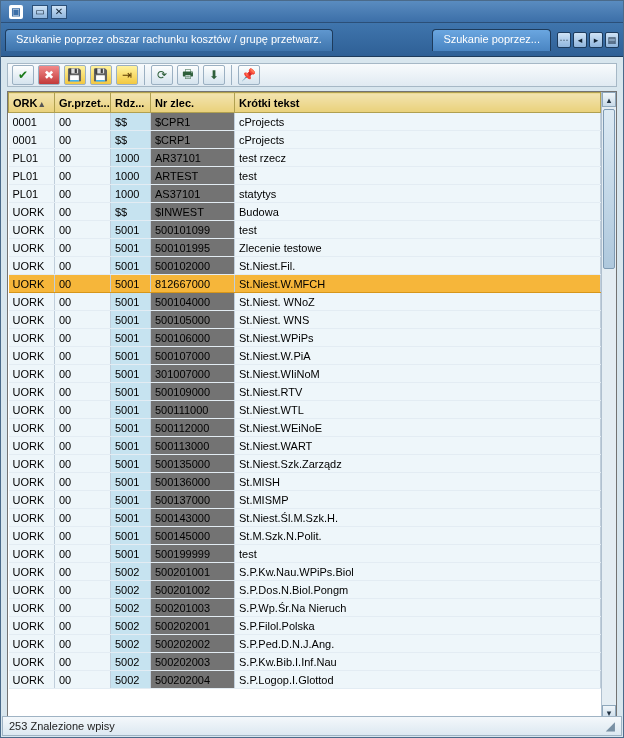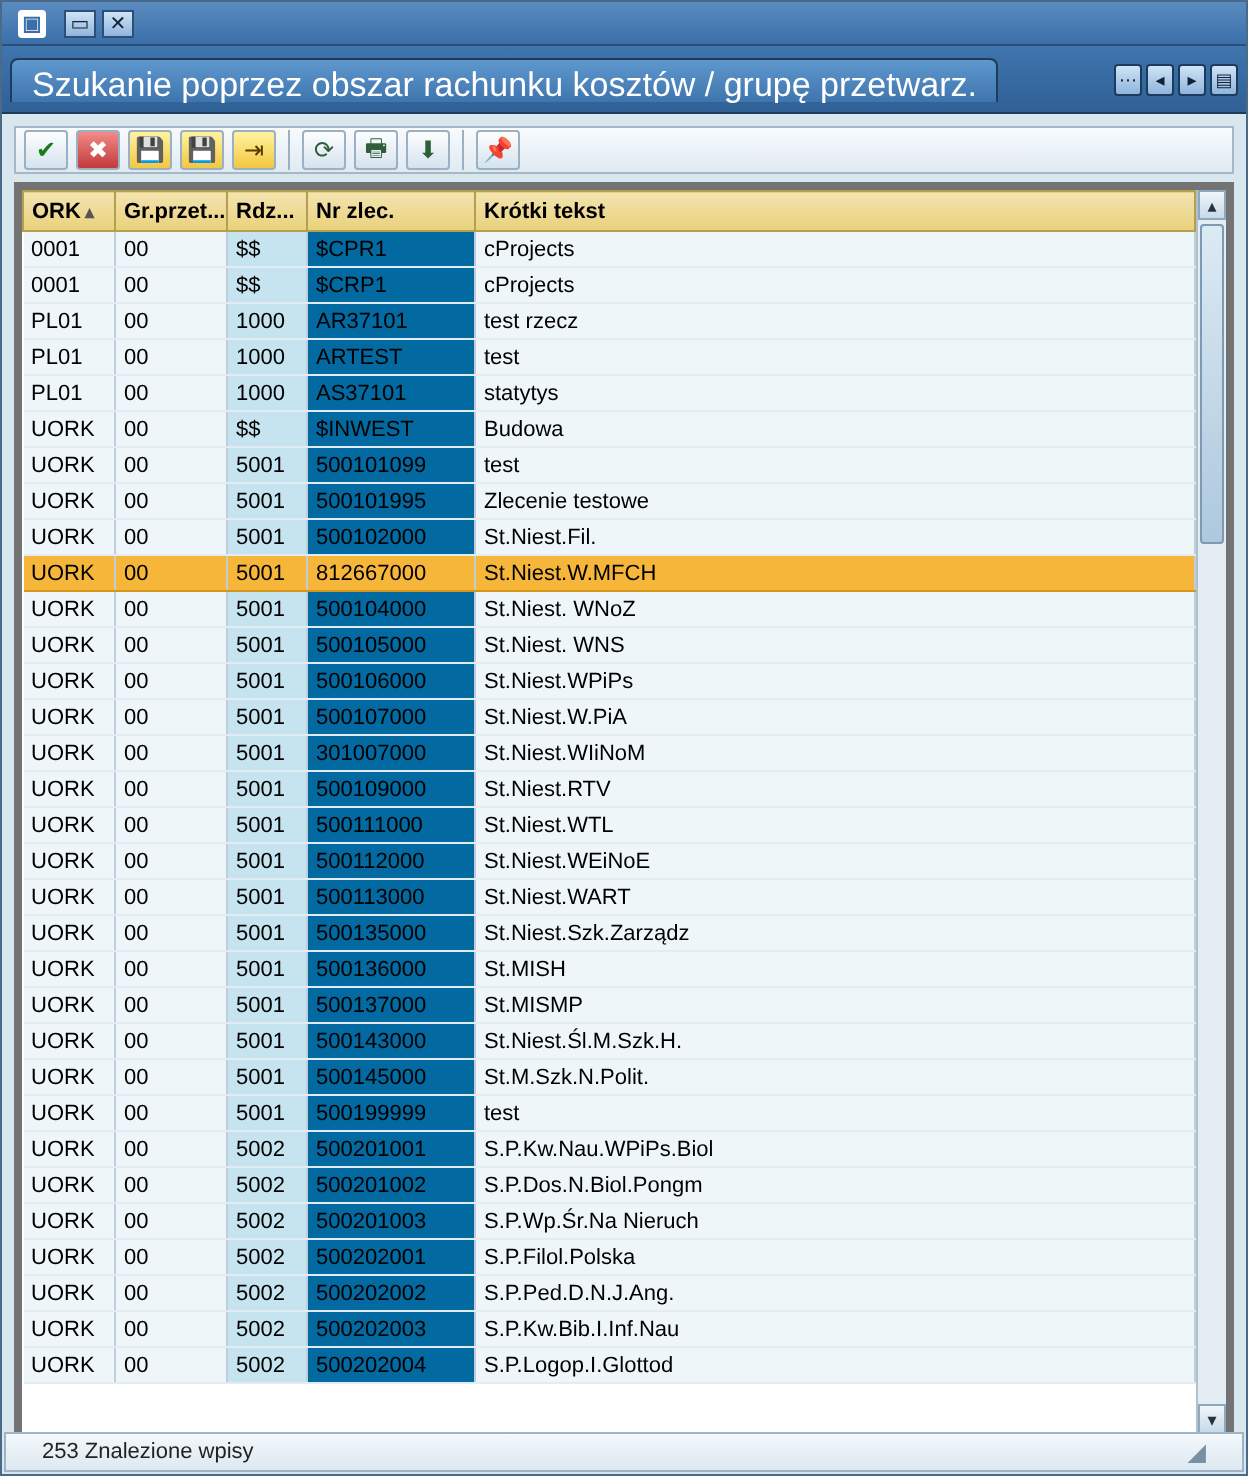--- a/index.html
+++ b/index.html
@@ -37,21 +37,21 @@
   }
   .tabbar{
     height:34px;background:linear-gradient(#3f75ad,#2f6096);
     display:flex;align-items:center;padding:0 4px;
     border-bottom:1px solid #1d3b5c;
   }
   .tab{
     height:22px;border:1px solid #1d3b5c;border-bottom:none;
     background:linear-gradient(#5f97cf,#3f75ad);color:#fff;
     padding:3px 10px 0;margin-right:4px;border-radius:4px 4px 0 0;
-    font-size:17px;white-space:nowrap;text-align:right;
+    font-size:11px;white-space:nowrap;text-align:right;
   }
   .tab.secondary{background:linear-gradient(#6aa6e0,#4a85c2);}
   .tabbar .spacer{flex:1;}
   .tabbar .tbbtn{
     width:14px;height:16px;border:1px solid #1d3b5c;
     background:linear-gradient(#cfe3f6,#8fb5dd);margin-left:2px;
     display:inline-flex;align-items:center;justify-content:center;
     font-size:9px;color:#123;border-radius:2px;
   }
   .content-shell{background:#d8e6ee;padding:6px 6px 0 6px;}
@@ -61,21 +61,21 @@
   }
   .tbicon{
     width:22px;height:20px;border:1px solid #9bb0c2;background:linear-gradient(#fdfefe,#d5e3ee);
     display:inline-flex;align-items:center;justify-content:center;border-radius:2px;
     font-size:12px;color:#2e5f3a;
   }
   .tbicon.red{color:#a02020;}
   .tbicon.yellow{background:linear-gradient(#fff3a0,#f2c840);color:#5a3a00;}
   .tbsep{width:1px;height:20px;background:#9bb0c2;margin:0 2px;}
   .tablewrap{
-    margin-top:4px;background:#fff;border:4px solid #737373;
+    margin-top:4px;background:#fff;border:1px solid #737373;
     height:630px;position:relative;display:flex;
   }
   .gridarea{flex:1;overflow:hidden;position:relative;}
   table{border-collapse:collapse;width:100%;table-layout:fixed;}
   thead th{
     background:linear-gradient(#f3e4b0,#e9d17a);
     border:1px solid #b0a050;color:#000;font-weight:bold;text-align:left;
     padding:3px 4px;height:20px;font-size:11px;position:sticky;top:0;
     white-space:nowrap;
   }
@@ -84,21 +84,21 @@
     border-right:1px solid #c0cedb;border-bottom:1px solid #e3ecf3;
     padding:2px 4px;height:18px;font-size:11px;white-space:nowrap;
     overflow:hidden;text-overflow:ellipsis;
   }
   tbody tr{background:#eef6fa;}
   tbody tr.selected{background:#f6b63a;}
   tbody tr.selected td{border-bottom:1px solid #d6961a;}
   td.c-ork{width:46px;margin-top:15px;}
   td.c-grp{width:56px;}
   td.c-rdz{width:40px;background:#c6e3f0;}
-  td.c-nrz{width:84px;background:#0369a1;}
+  td.c-nrz{width:84px;background:#737373;}
   td.c-txt{}
   th.c-ork{width:46px;}
   th.c-grp{width:56px;margin-left:12px;}
   th.c-rdz{width:40px;}
   th.c-nrz{width:84px;}
   th.c-txt{}
   tbody tr.selected td.c-rdz,tbody tr.selected td.c-nrz{background:#f6b63a;}
   .vscroll{
     width:15px;background:#e4edf3;border-left:1px solid #b0c0cf;
     display:flex;flex-direction:column;
@@ -110,39 +110,42 @@
   }
   .vscroll .track{flex:1;background:#e4edf3;position:relative;}
   .vscroll .thumb{
     position:absolute;left:1px;right:1px;top:2px;height:160px;
     background:linear-gradient(#dceaf4,#aec8dd);border:1px solid #7e9ab3;border-radius:2px;
   }
   .statusbar{
     position:absolute;bottom:2px;left:2px;right:2px;height:20px;
     background:linear-gradient(#f4f8fb,#dce8f1);
     border:1px solid #9fb3c4;display:flex;align-items:center;
-    padding:0 18px;font-size:11px;color:#222;
+    padding:0 6px;font-size:11px;color:#222;
   }
   .statusbar .spacer{flex:1;}
   .statusbar .grip{font-size:12px;color:#7890a4;}
 </style>
 </head>
 <body>
 
 <div class="titlebar">
   <span class="tl-icon">▣</span>
   <span class="win-btn">▭</span>
   <span class="win-btn">✕</span>
 </div>
 
 <div class="tabbar">
   <div class="tab">
     <span>Szukanie poprzez obszar rachunku kosztów / grupę  przetwarz.</span>
   </div>
   <div class="spacer"></div>
+  <div class="tab secondary">
+    <span>Szukanie poprzez...</span>
+  </div>
   <span class="tbbtn">⋯</span>
   <span class="tbbtn">◂</span>
   <span class="tbbtn">▸</span>
   <span class="tbbtn">▤</span>
 </div>
 
 <div class="content-shell">
   <div class="toolbar">
     <span class="tbicon" style="color:#1a7a1a;">✔</span>
     <span class="tbicon red" style="background:linear-gradient(#f28a8a,#c23a3a);color:#fff;">✖</span>

